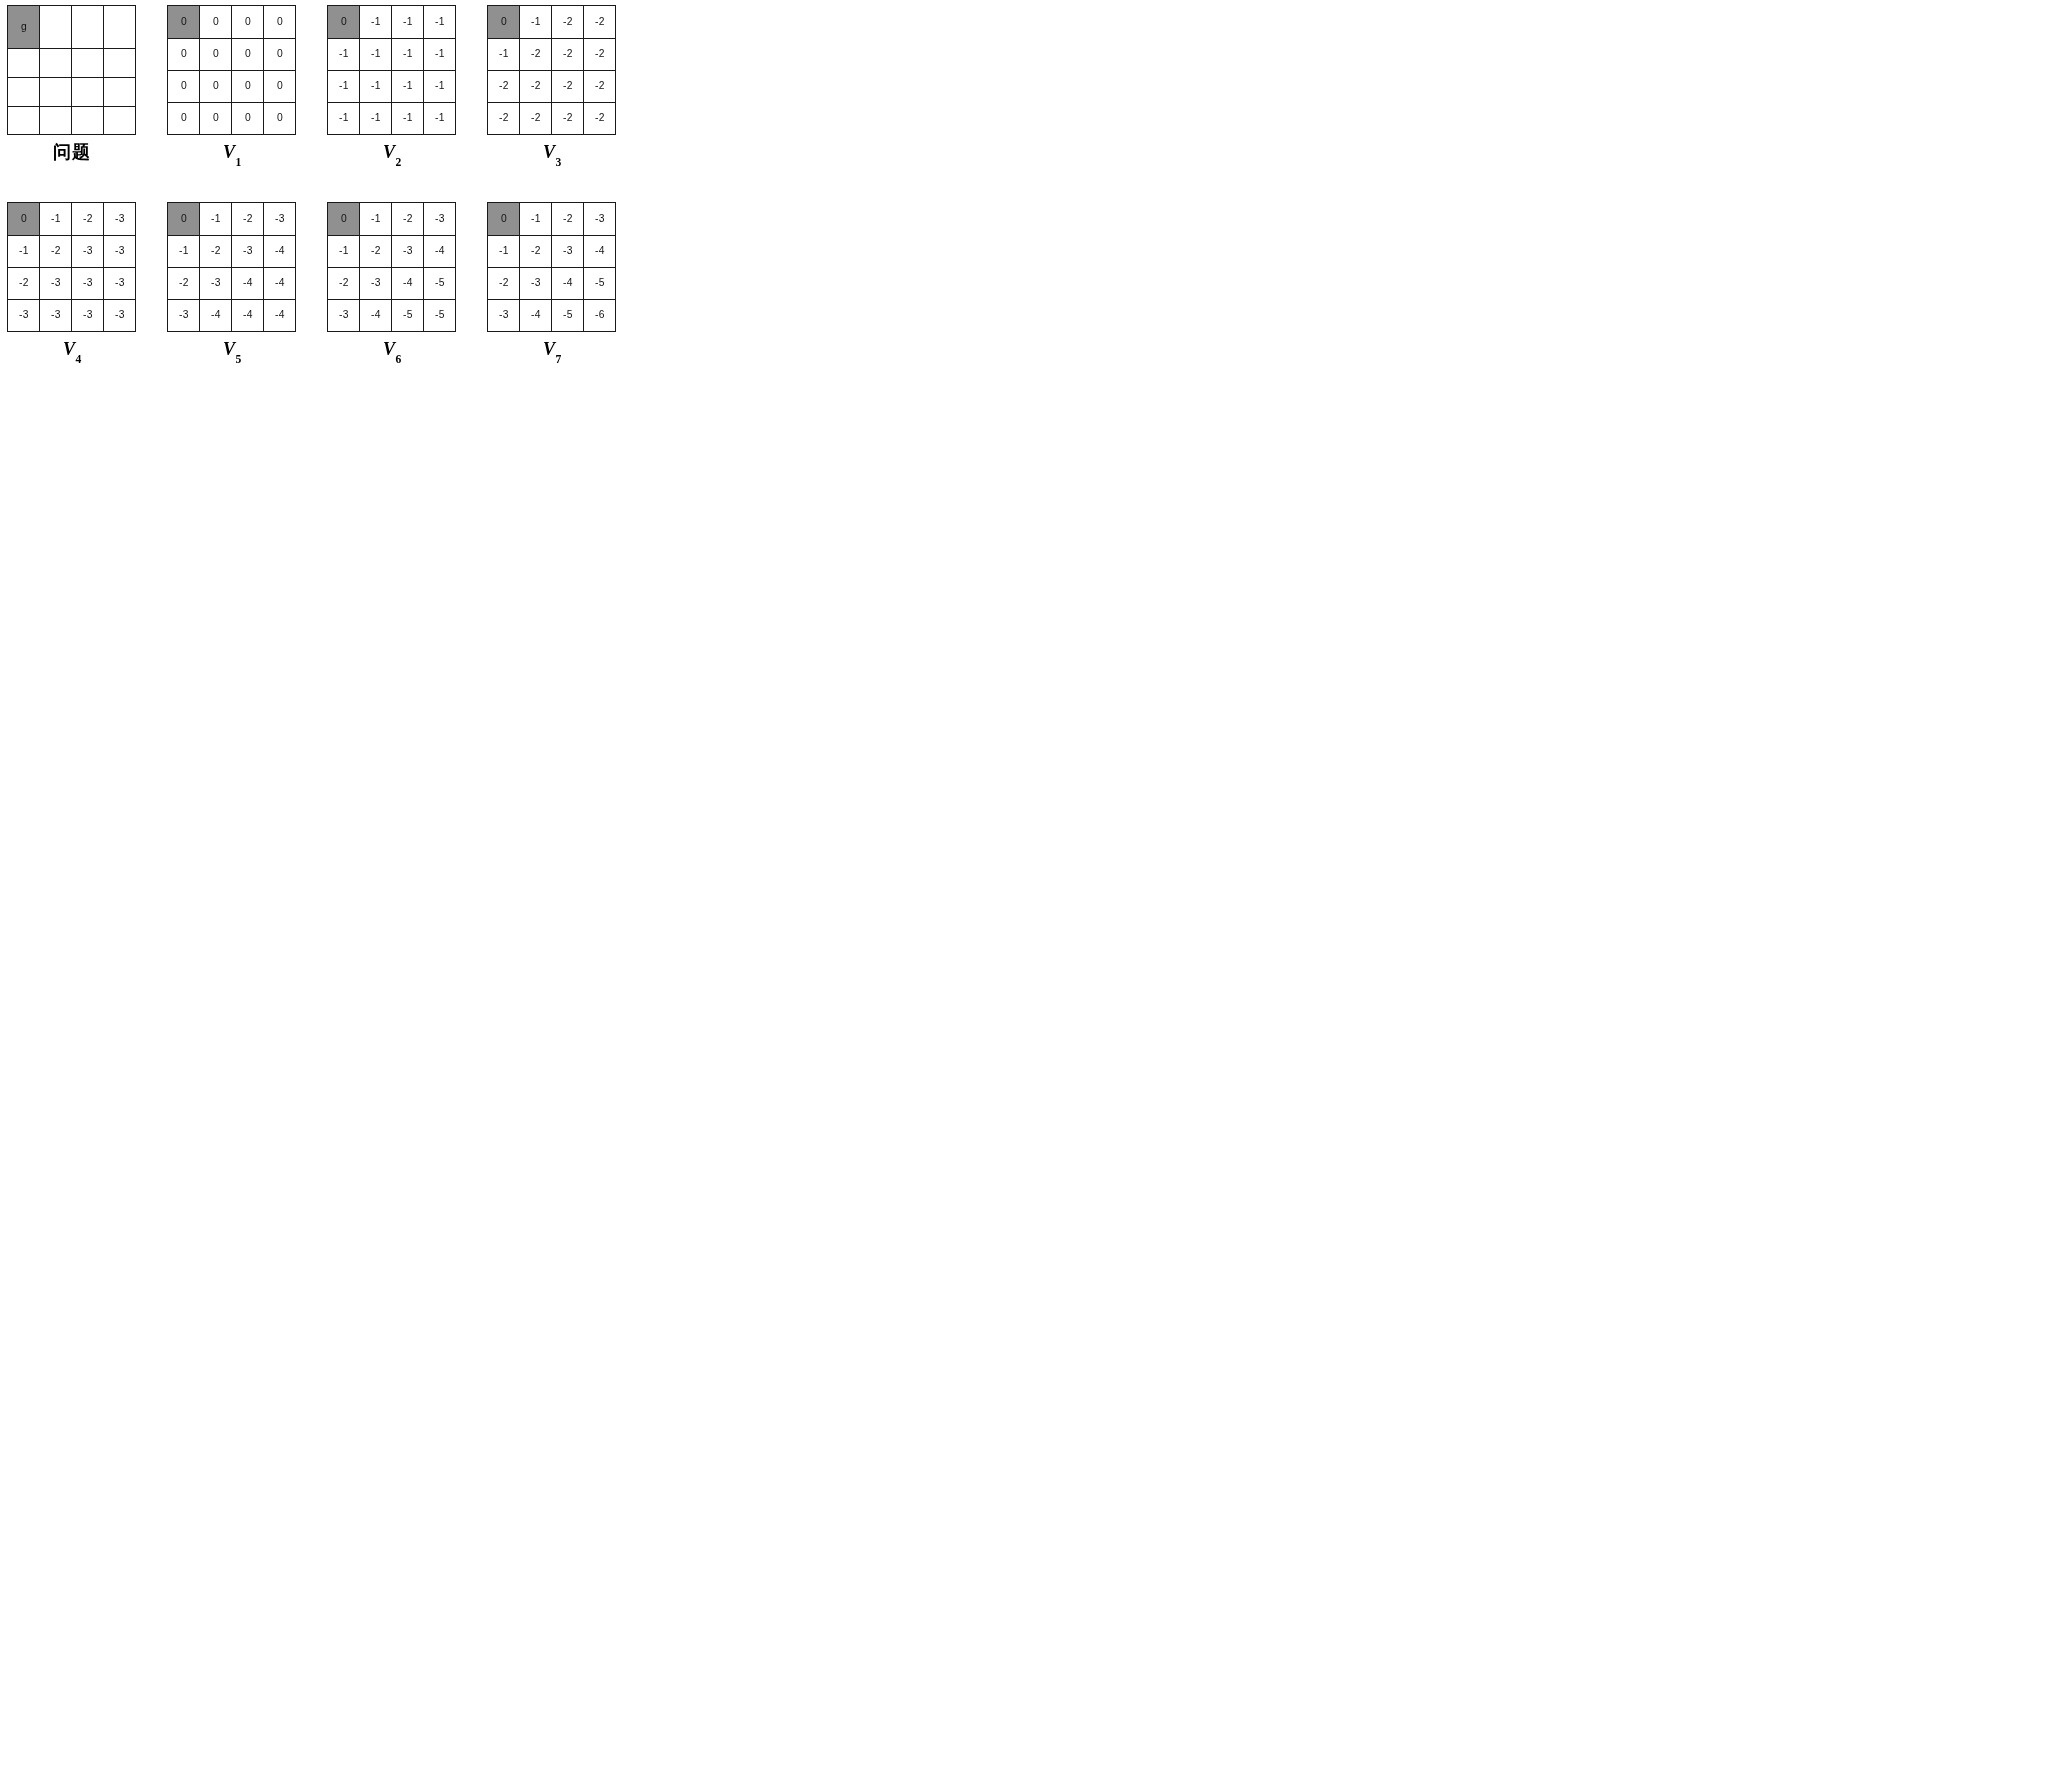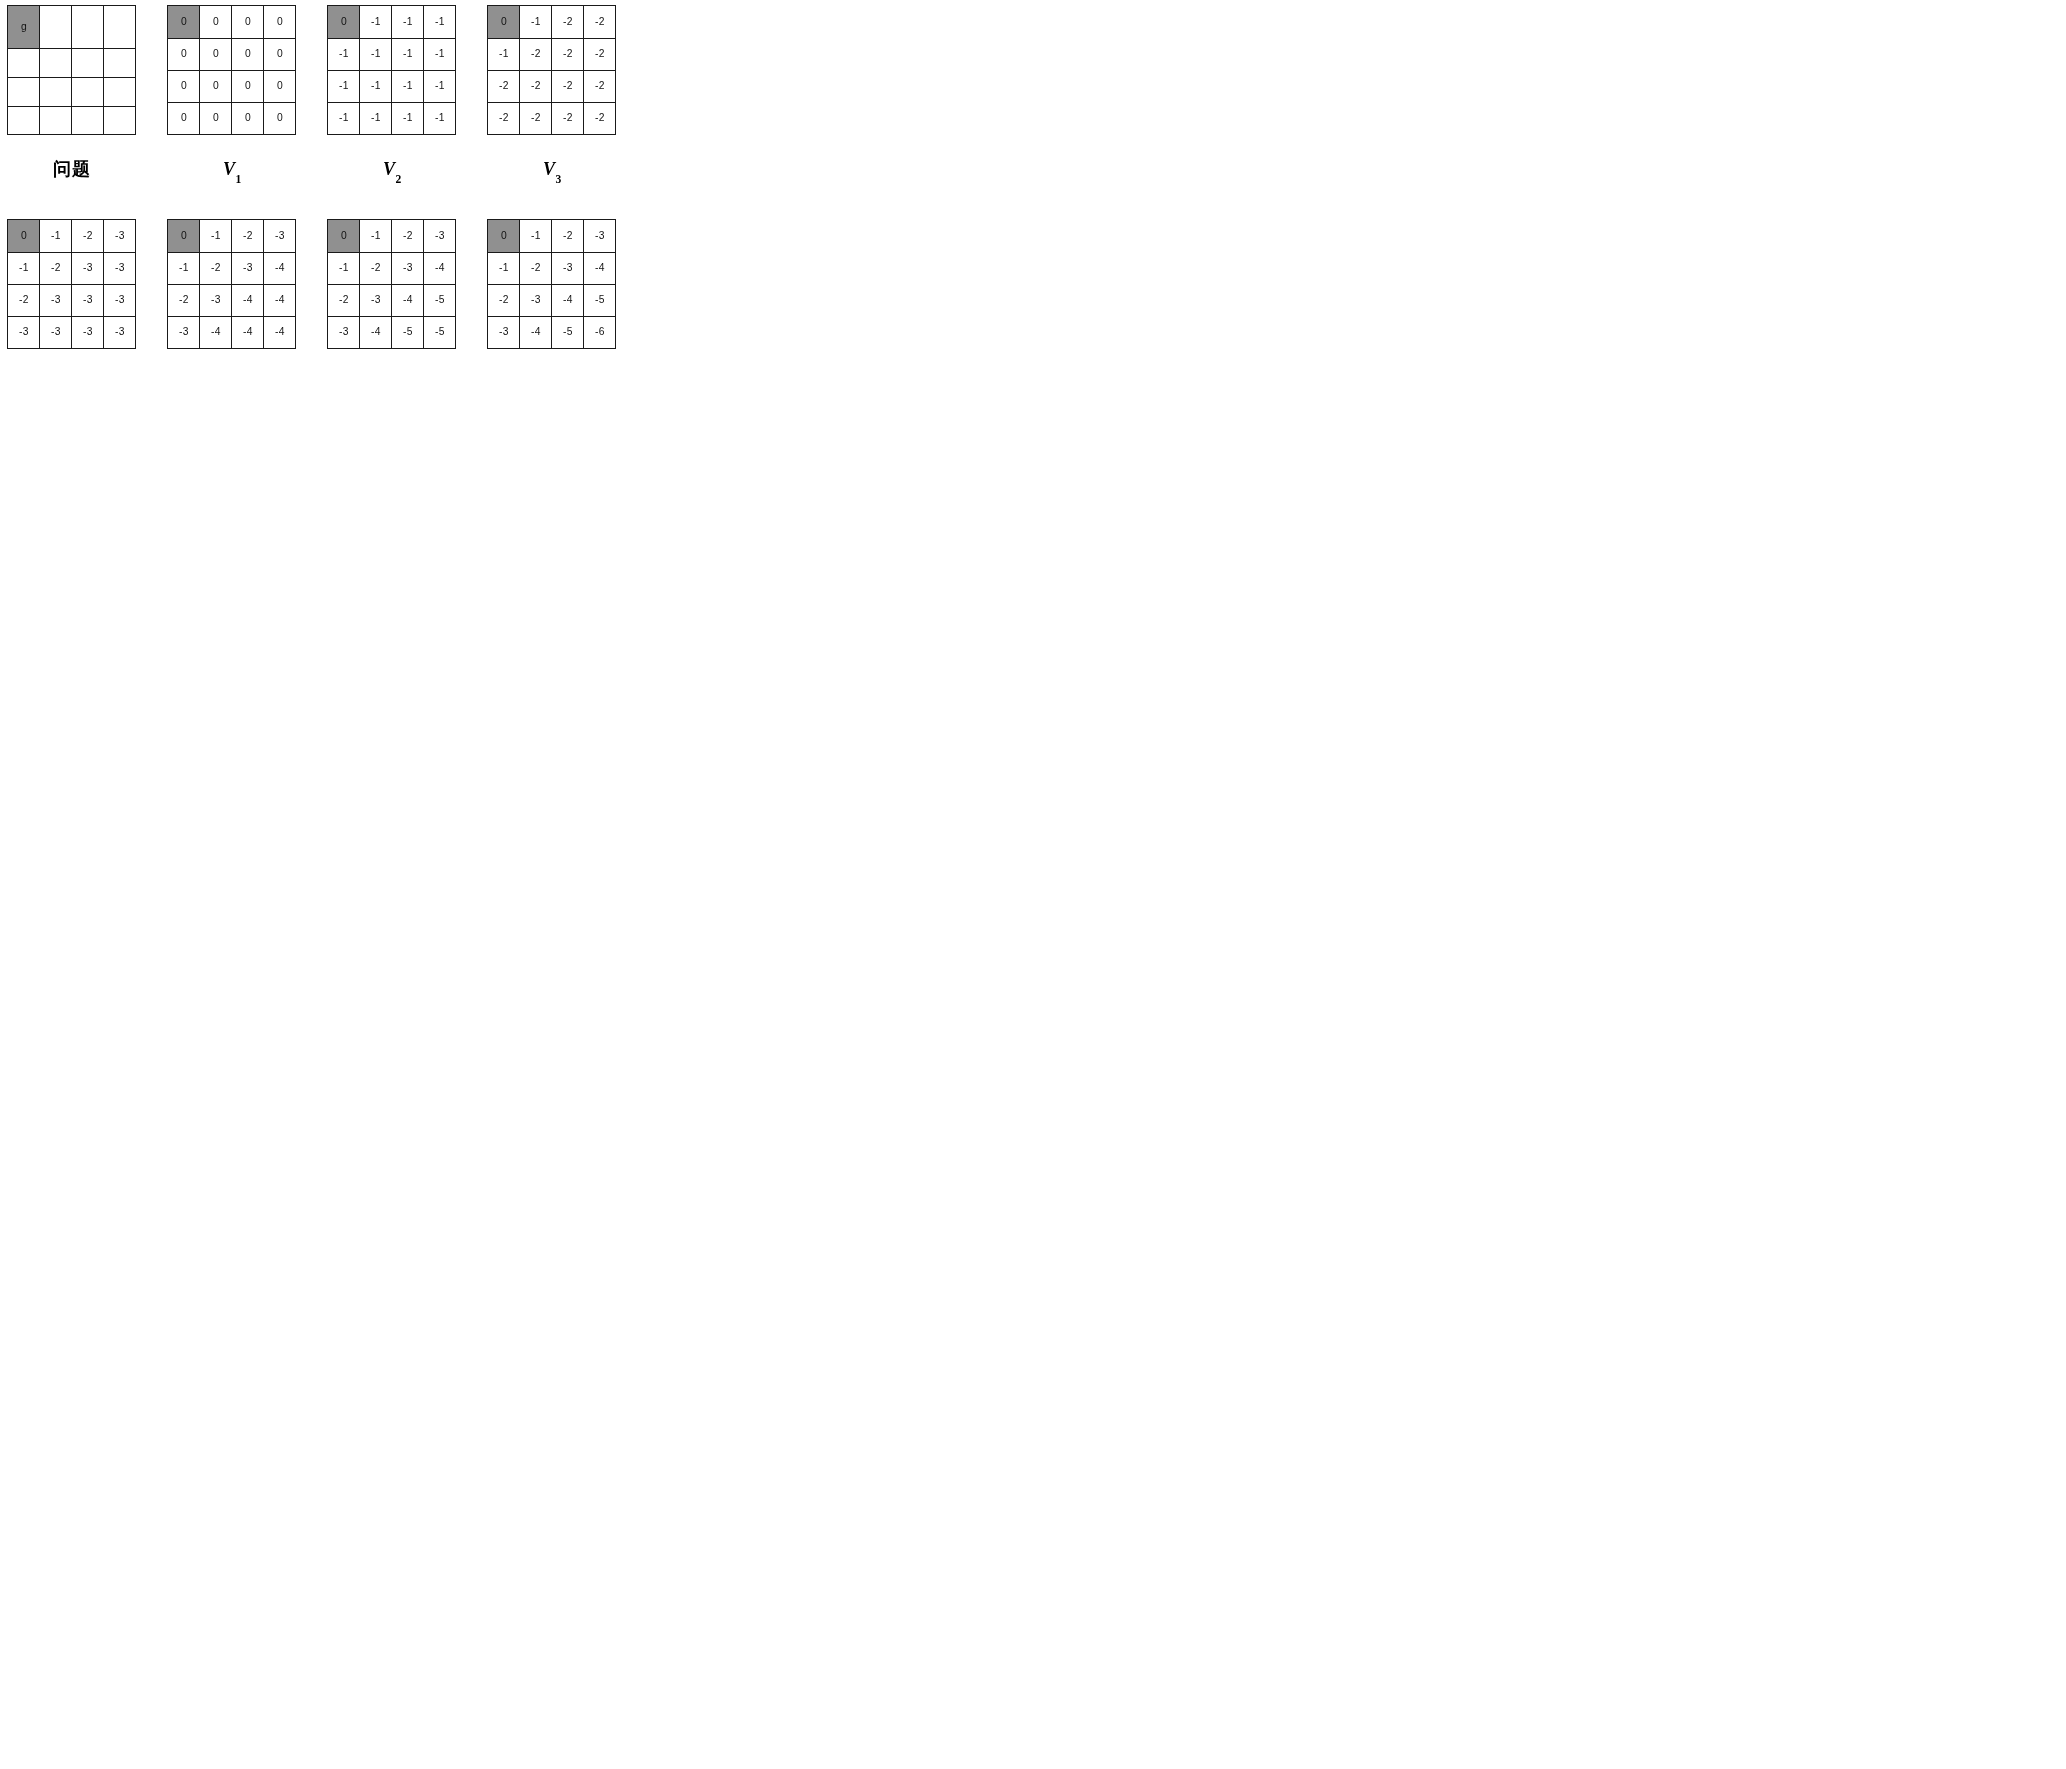--- a/index.html
+++ b/index.html
@@ -45,21 +45,21 @@
     background: var(--goal-bg, #909090);
   }
   .num {
     display: inline-block;
     font-size: 10.3px;
     font-weight: 400;
     letter-spacing: 0.2px;
     transform: translateY(-0.8px);
   }
   .panel-label {
-    margin-top: 23px;
+    margin-top: 6px;
     height: 23px;
     line-height: 22px;
     text-align: center;
     font-family: "Liberation Serif", "DejaVu Serif", serif;
     font-weight: 700;
     font-size: 18px;
     color: #000000;
   }
   .label-main {
     font-style: italic;

